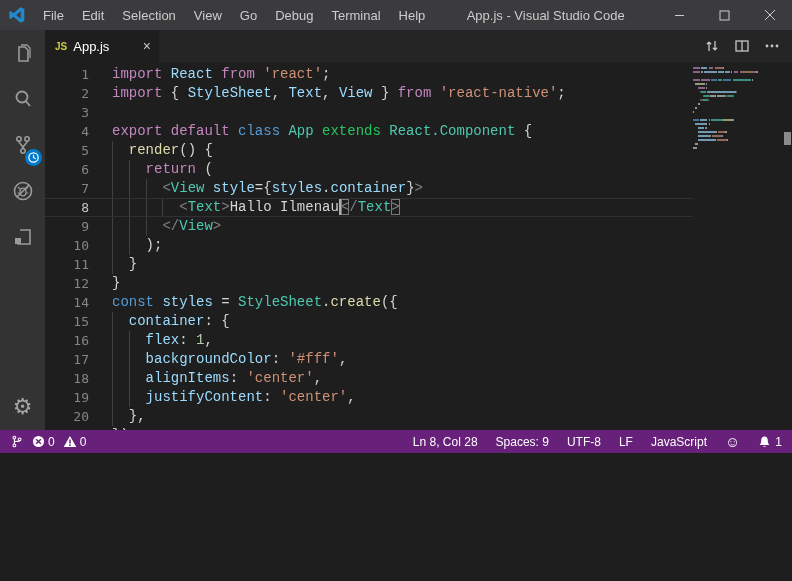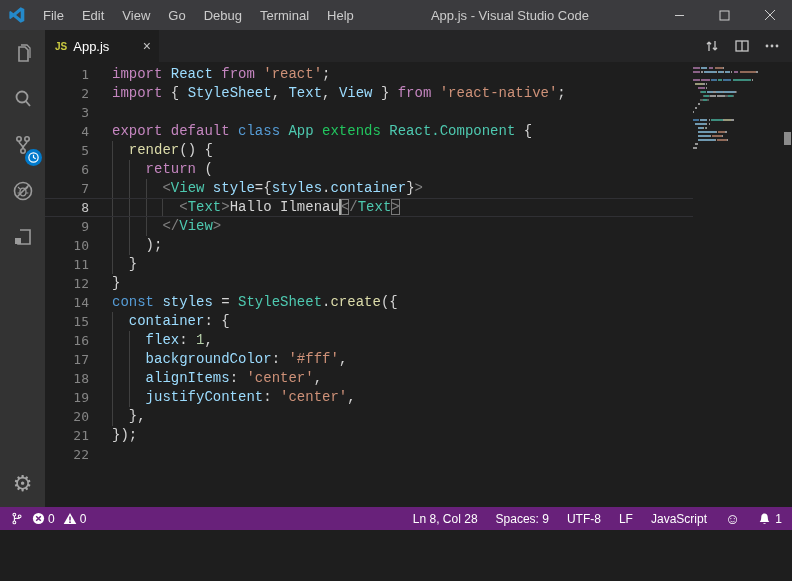--- a/index.html
+++ b/index.html
@@ -1,18 +1,18 @@
 <!DOCTYPE html>
 <html><head>
 <meta charset="utf-8">
 <style>
   * { margin:0; padding:0; box-sizing:border-box; }
   html,body { width:792px; height:581px; overflow:hidden; }
   body { font-family:"Liberation Sans", sans-serif; background:#1e1e1e; }
-  .window { width:792px; height:530px; display:flex; flex-direction:column; }
+  .window { width:792px; height:453px; display:flex; flex-direction:column; }
 
   
   .titlebar { height:30px; background:#3b3b3e; display:flex; align-items:center; color:#cccccc; font-size:13px; flex:0 0 auto; }
   .logo { width:34px; display:flex; justify-content:center; align-items:center; }
   .menubar { display:flex; height:100%; align-items:center; }
   .menu-item { padding:0 9px; height:100%; display:flex; align-items:center; cursor:default; }
   .title-center { flex:1; text-align:center; color:#cccccc; white-space:nowrap; overflow:hidden; }
   .win-controls { display:flex; height:100%; }
   .win-btn { width:45px; height:100%; display:flex; align-items:center; justify-content:center; color:#cccccc; }
 
@@ -70,20 +70,21 @@
 
   <div class="titlebar">
     <div class="logo">
       <svg width="18" height="18" viewBox="0 0 16 16">
         <path d="M11.2 1.2 L14.5 2.6 V13.4 L11.2 14.8 L4.8 9.6 L2.2 11.6 L1.2 11 V5 L2.2 4.4 L4.8 6.4 Z M11.3 4.6 L7.2 8 L11.3 11.4 Z" fill="#2489ca"></path>
       </svg>
     </div>
     <div class="menubar" id="menubar">
         <div class="menu-item">File</div>
         <div class="menu-item">Edit</div>
+        <div class="menu-item">Selection</div>
         <div class="menu-item">View</div>
         <div class="menu-item">Go</div>
         <div class="menu-item">Debug</div>
         <div class="menu-item">Terminal</div>
         <div class="menu-item">Help</div>
       </div>
     <div class="title-center">App.js - Visual Studio Code</div>
     <div class="win-controls">
       <div class="win-btn">
         <svg width="11" height="11" viewBox="0 0 11 11">

